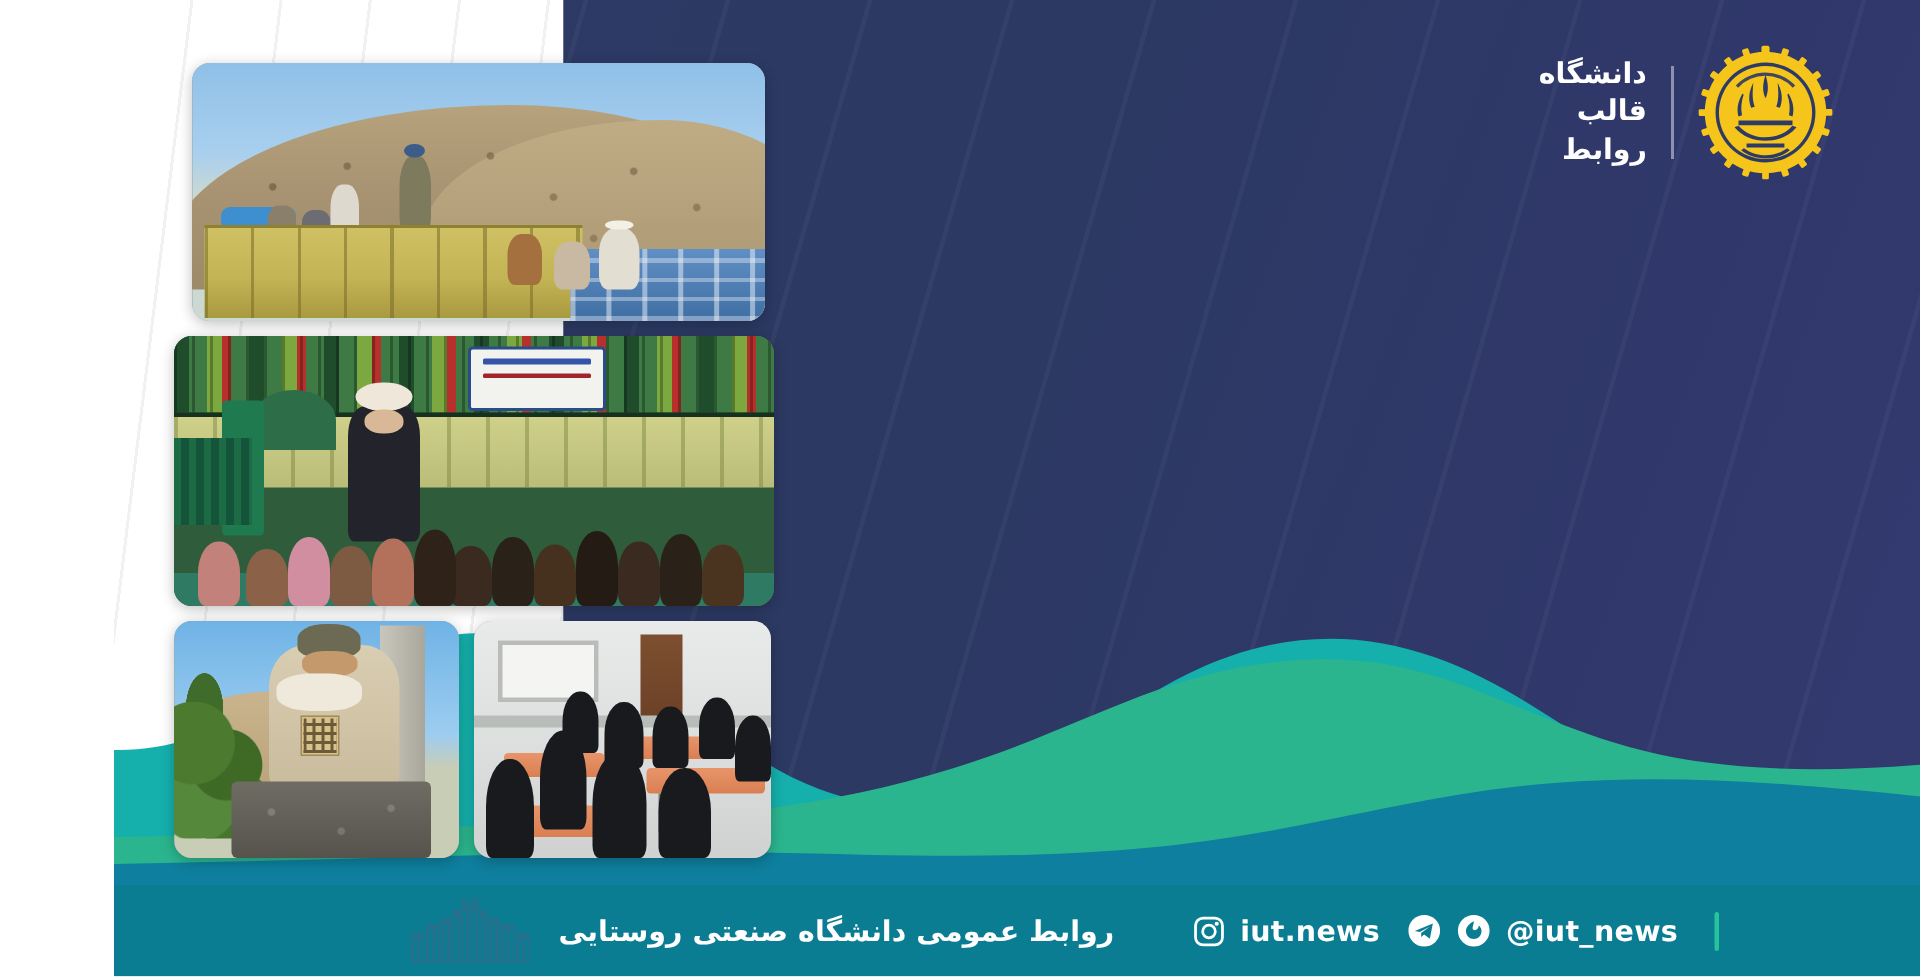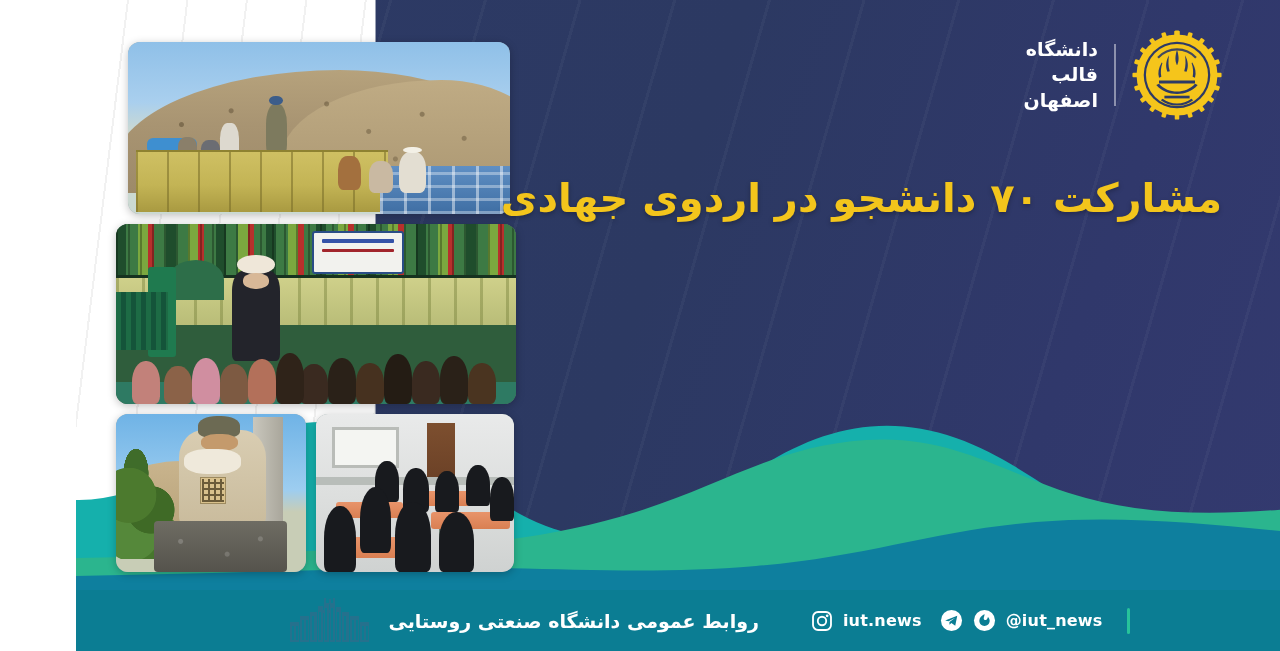--- a/index.html
+++ b/index.html
@@ -266,21 +266,21 @@
     position:absolute; left:0; bottom:0; width:1280px; height:61px;
     background:#0b7d93;
     display:flex; align-items:center;
     z-index: 9;
   }
   .footer-left {
     display:flex; align-items:center; gap:10px;
     margin-right:auto; margin-left:34px;
     direction:ltr;
   }
-  .handle { color:#ffffff; font-size:16px; font-weight:bold; letter-spacing:.2px; }
+  .handle { color:#ffffff; font-size:19px; font-weight:bold; letter-spacing:.2px; }
   .sep { width:3px; height:26px; background:#27c39a; margin:0 14px; border-radius:2px; }
   .footer-right {
     display:flex; align-items:center; gap:14px;
     margin-left:auto; margin-right:0;
     padding-right:18px;
   }
   .footer-credit { color:#ffffff; font-size:19px; font-weight:bold; direction:rtl; }
   .footer-order { display:flex; align-items:center; width:100%; }
 </style>
 </head>
@@ -446,26 +446,25 @@
       <g fill="#2d3a66" opacity="0.9">
         <path d="M28 30 a30 30 0 0 1 44 0 l-1.8 1.6 a27.5 27.5 0 0 0 -40.4 0 z"></path>
       </g>
     </svg>
 
     <div class="logo-divider"></div>
 
     <div class="logo-text">
       <span>دانشگاه</span>
       <span>قالب</span>
-      <span>اصفهان</span>
+      <span>روابط</span>
     </div>
   </div>
 
   <div class="copy">
-    <div class="headline">مشارکت ۷۰ دانشجو در اردوی جهادی</div>
   </div>
 
 
   <div class="footer">
     <div class="footer-order">
 
       <div class="footer-left">
         <svg width="22" height="22" viewBox="0 0 24 24">
           <rect x="2.2" y="2.2" width="19.6" height="19.6" rx="5.5" fill="none" stroke="#ffffff" stroke-width="2"></rect>
           <circle cx="12" cy="12" r="4.6" fill="none" stroke="#ffffff" stroke-width="2"></circle>

